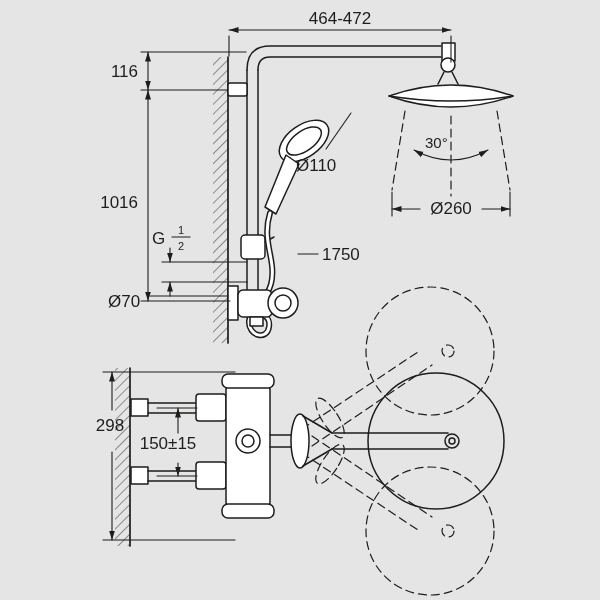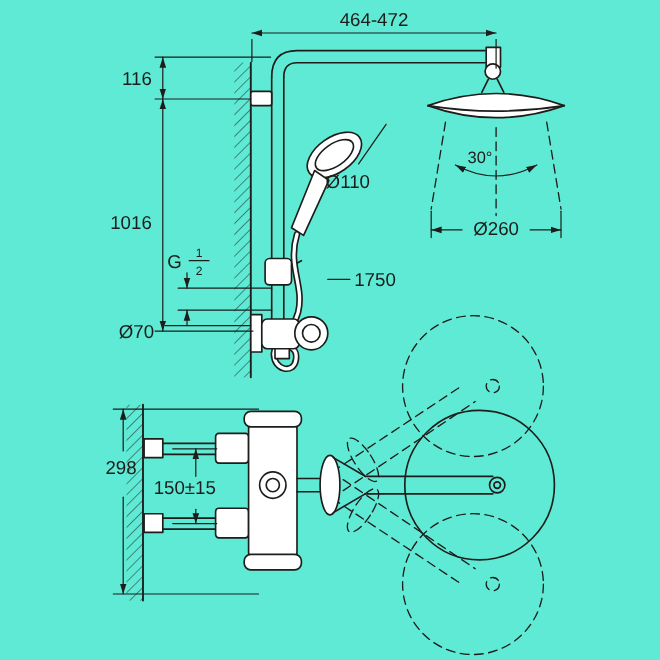--- a/index.html
+++ b/index.html
@@ -1,16 +1,16 @@
 <!DOCTYPE html>
 <html><head>
 <meta charset="utf-8">
 <style>
   html,body{margin:0;padding:0;background:#ffffff;}
-  .stage{position:relative;width:600px;height:600px;background:#5eead4;overflow:hidden;}
+  .stage{position:relative;width:600px;height:600px;background:#e5e5e5;overflow:hidden;}
   svg{font-family:"Liberation Sans", sans-serif;display:block;}
   .ln{stroke:#1d1d1b;fill:none;stroke-width:1.5;stroke-linecap:round;stroke-linejoin:round;}
   .thin{stroke-width:1.1;}
   .dash{stroke-dasharray:8 5;stroke-width:1.2;}
   .txt{fill:#1d1d1b;stroke:none;font-size:17px;}
   .txts{fill:#1d1d1b;stroke:none;font-size:15px;}
   .txtf{fill:#1d1d1b;stroke:none;font-size:11px;}
   .wfill{fill:#ffffff;}
 </style>
 </head>

